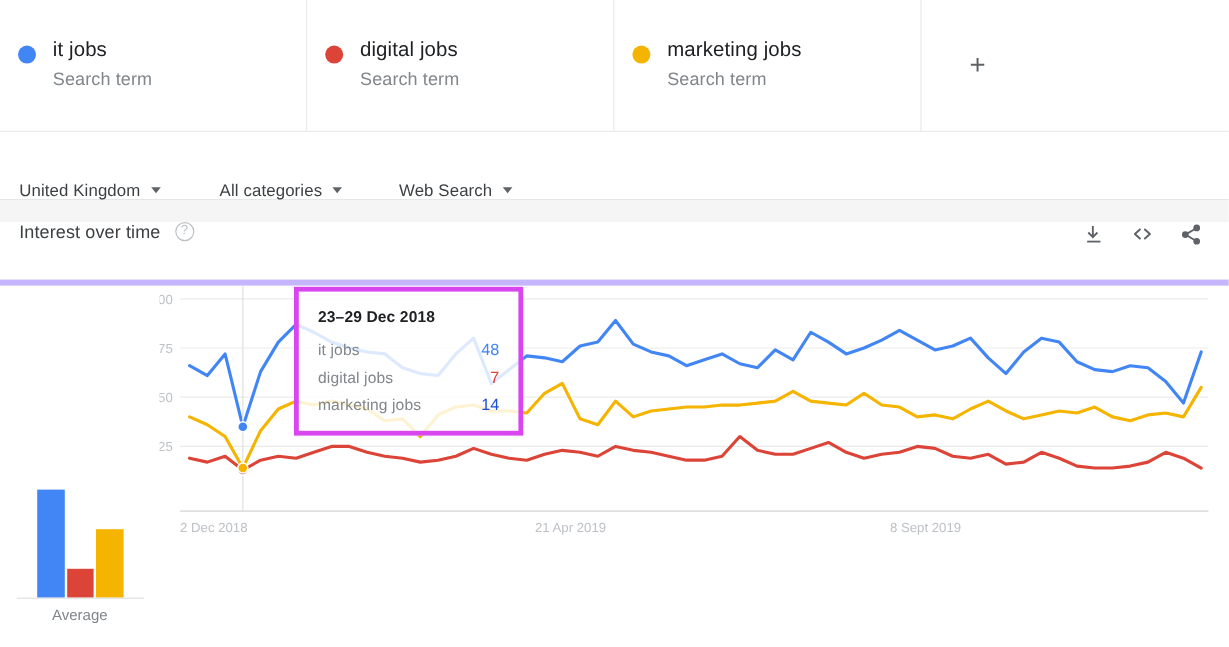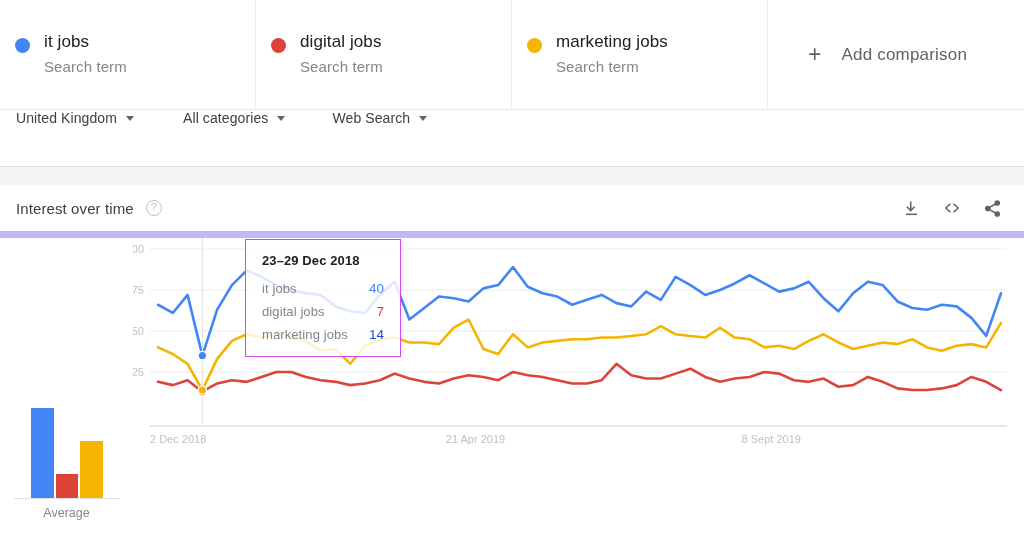--- a/index.html
+++ b/index.html
@@ -63,21 +63,21 @@
   .add-label {
     font-size:17px;
     color:#5f6368;
     letter-spacing:0.2px;
   }
 
   
   .filter-bar {
     height:57px;
     display:flex;
-    align-items:flex-start;
+    align-items:flex-end;
     background:#fff;
     border-bottom:1px solid #e0e0e0;
     padding-left:16px;
   }
   .filter {
     display:flex;
     align-items:center;
     gap:9px;
     cursor:pointer;
     font-size:14px;
@@ -95,23 +95,23 @@
   }
 
   
   .grey-gap { height:18px; background:#f5f5f5; }
 
   
   .chart-card { background:#fff; position:relative; height:354px; }
   .card-head {
     height:53px;
     display:flex;
-    align-items:center;
+    align-items:flex-start;
     padding:0 22px 0 16px;
-    border-bottom:7px solid #c4b5fd;
+    border-bottom:5px solid #c4b5fd;
   }
   .card-title {
     font-size:15px;
     color:#3c4043;
     letter-spacing:0.1px;
   }
   .help-icon {
     margin-left:12px;
     width:16px;height:16px;
     border:1.3px solid #bdc1c6;
@@ -164,23 +164,23 @@
   .plot-area {
     position:absolute;
     left:133px; top:0; right:0; bottom:0;
   }
   .plot-svg { position:absolute; left:0; top:0; }
 
   
   .tooltip {
     position:absolute;
     left:112px; top:1px;
-    width:156px;
+    width:191px;
     background:rgba(255,255,255,0.82);
-    border:1px solid #d946ef;
+    border:4px solid #d946ef;
     padding:13px 16px 14px 16px;
     box-shadow:0 1px 2px rgba(0,0,0,0.04);
   }
   .tt-title {
     font-size:13px;
     font-weight:bold;
     color:#202124;
     margin-bottom:13px;
     letter-spacing:0.1px;
   }
@@ -216,21 +216,20 @@
   </div>
 
   <div class="term-card">
     <span class="term-dot" style="background:#F4B400"></span>
     <div class="term-name">marketing jobs</div>
     <div class="term-type">Search term</div>
   </div>
 
   <div class="add-comparison">
     <span class="plus-icon">+</span>
-    <span class="add-label">Add comparison</span>
   </div>
 </div>
 
 <div class="filter-bar">
   <div class="filter f-geo">
     <span>United Kingdom</span>
     <span class="caret"></span>
   </div>
   <div class="filter f-cat">
     <span>All categories</span>
@@ -307,21 +306,21 @@
           <line x1="69.36842105263158" x2="69.36842105263158" y1="0" y2="188" stroke="#e0e0e0" stroke-width="1"></line>
           <circle cx="69.36842105263158" cy="117.6" r="4.2" fill="#4285F4" stroke="#fff" stroke-width="1.2"></circle>
           <circle cx="69.36842105263158" cy="153.68" r="4.2" fill="#DB4437" stroke="#fff" stroke-width="1.2"></circle>
           <circle cx="69.36842105263158" cy="152.04" r="4.2" fill="#F4B400" stroke="#fff" stroke-width="1.2"></circle>
         </svg>
 
       <div class="tooltip">
         <div class="tt-title">23–29 Dec 2018</div>
         <div class="tt-row">
           <span class="tt-name">it jobs</span>
-          <span class="tt-val" style="color:#4285F4">40</span>
+          <span class="tt-val" style="color:#4285F4">48</span>
         </div>
         <div class="tt-row">
           <span class="tt-name">digital jobs</span>
           <span class="tt-val" style="color:#DB4437">7</span>
         </div>
         <div class="tt-row">
           <span class="tt-name">marketing jobs</span>
           <span class="tt-val" style="color:#1d4ed8">14</span>
         </div>
       </div>

